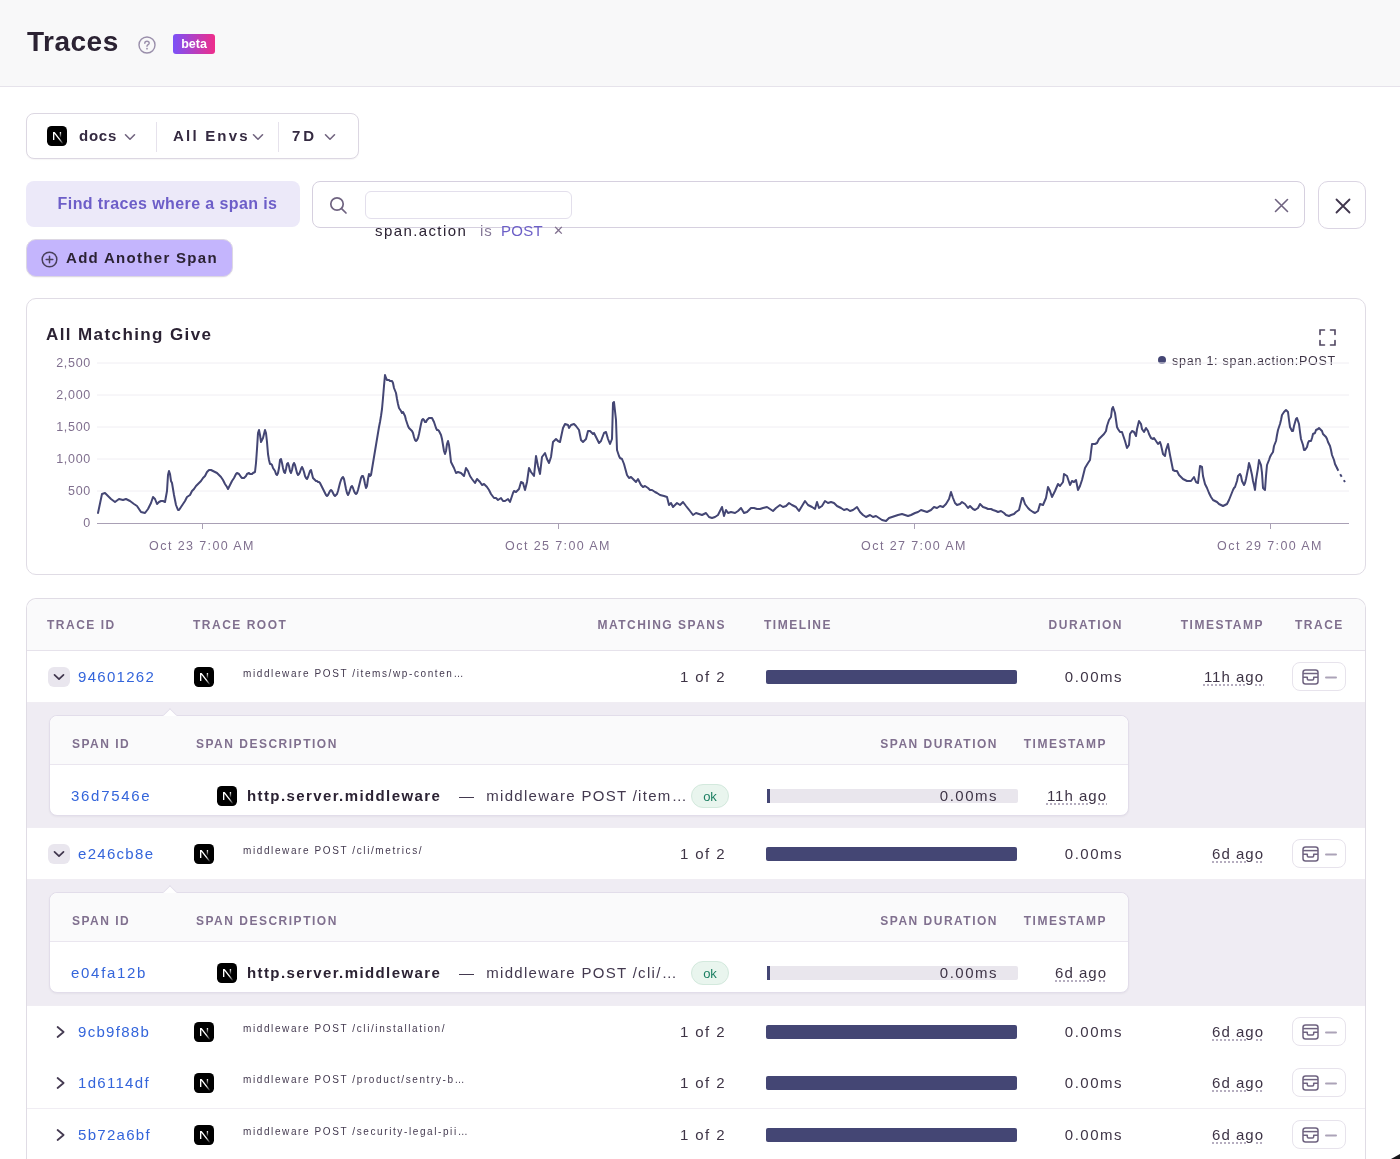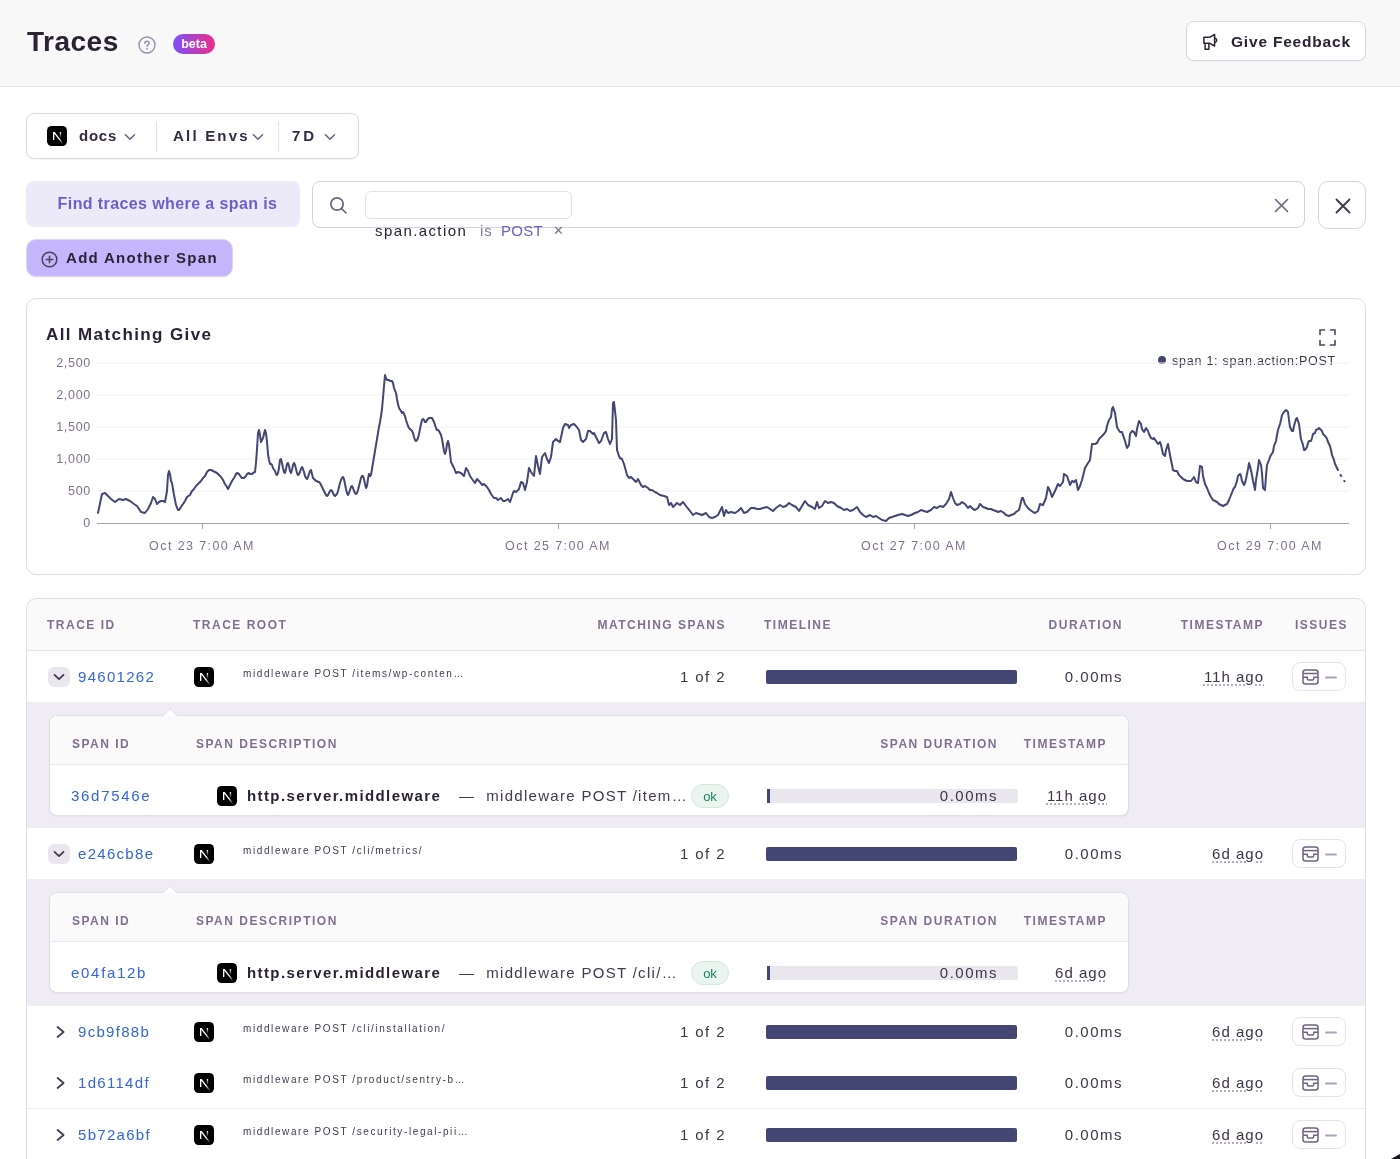--- a/index.html
+++ b/index.html
@@ -3,21 +3,21 @@
 <meta charset="utf-8">
 <style>
 * { margin:0; padding:0; box-sizing:border-box; }
 html,body { width:1400px; height:1159px; background:#fff; font-family:"Liberation Sans", sans-serif; }
 .page { position:relative; width:1400px; height:1159px; overflow:hidden; background:#fff; }
 
 
 .hdr { position:absolute; left:0; top:0; width:1400px; height:87px; background:#f8f8f9; border-bottom:1px solid #e6e3eb; }
 .hdr h1 { position:absolute; left:27px; top:26px; font-size:28px; font-weight:700; color:#2b2233; letter-spacing:0.5px; }
 .qicon { position:absolute; left:138px; top:36px; width:18px; height:18px; }
-.beta { position:absolute; left:173px; top:34px; width:42px; height:20px; border-radius:10px; background:linear-gradient(90deg,#7b51f8,#ef2d8a); color:#fff; font-size:12.5px; font-weight:700; text-align:center; line-height:20px; }
+.beta { position:absolute; left:173px; top:34px; width:42px; height:20px; border-radius:3px; background:linear-gradient(90deg,#7b51f8,#ef2d8a); color:#fff; font-size:12.5px; font-weight:700; text-align:center; line-height:20px; }
 .fb-btn { position:absolute; left:1186px; top:21px; width:180px; height:40px; background:#fff; border:1px solid #d9d4e1; border-radius:8px; box-shadow:0 1px 1px rgba(40,30,60,0.04); }
 .fb-btn svg { position:absolute; left:15px; top:11px; }
 .fb-btn span { position:absolute; left:44px; top:11px; font-size:15.5px; font-weight:700; color:#2b2233; letter-spacing:0.8px; }
 
 
 .fbar { position:absolute; left:26px; top:113px; width:333px; height:46px; background:#fff; border:1px solid #dcd7e2; border-radius:8px; box-shadow:0 1px 1px rgba(40,30,60,0.04); }
 .fbar .nlogo { position:absolute; left:20px; top:12px; }
 .fbar .t { position:absolute; top:13px; font-size:15px; font-weight:700; color:#352a41; }
 .fbar .chev { position:absolute; top:19px; }
 .fbar .div { position:absolute; top:8px; width:1px; height:30px; background:#e6e2ec; }
@@ -80,28 +80,20 @@
 <div class="page">
 
   <div class="hdr">
     <h1>Traces</h1>
     <svg class="qicon" viewBox="0 0 18 18" fill="none">
         <circle cx="9" cy="9" r="8" stroke="#9a8fab" stroke-width="1.4"></circle>
         <path d="M6.8 7.2c0-1.2 1-2 2.2-2s2.2 0.8 2.2 2c0 1.4-2.2 1.5-2.2 3" stroke="#9a8fab" stroke-width="1.4" fill="none" stroke-linecap="round"></path>
         <circle cx="9" cy="12.7" r="0.9" fill="#9a8fab"></circle>
       </svg>
     <div class="beta">beta</div>
-    <div class="fb-btn">
-      <svg width="19" height="18" viewBox="0 0 19 18" fill="none">
-          <path d="M1.9 4.2 H8.0 L12.6 1.5 V13.0 L8.0 10.3 H1.9 Z" stroke="#2b2233" stroke-width="1.5" stroke-linejoin="round" fill="none"></path>
-          <path d="M3.1 10.5 V16.2 H6.9 V10.6" stroke="#2b2233" stroke-width="1.5" stroke-linejoin="round" fill="none"></path>
-          <path d="M13.2 5.2 C15.2 5.8 15.2 8.8 13.2 9.4" stroke="#2b2233" stroke-width="1.5" stroke-linecap="round" fill="none"></path>
-        </svg>
-      <span>Give Feedback</span>
-    </div>
   </div>
 
   <div class="fbar">
     <svg class="nlogo" width="20" height="20" viewBox="0 0 180 180">
         <defs>
           <linearGradient id="ng1" x1="109" y1="116" x2="144" y2="160" gradientUnits="userSpaceOnUse">
             <stop stop-color="#fff"></stop>
             <stop offset="1" stop-color="#fff" stop-opacity="0"></stop>
           </linearGradient>
           <linearGradient id="ng2" x1="121" y1="54" x2="120" y2="106" gradientUnits="userSpaceOnUse">
@@ -203,21 +195,21 @@
   </div>
 
   <div class="tbl">
     <div class="thead">
       <span class="th" style="left:20px;">TRACE ID</span>
       <span class="th" style="left:166px;">TRACE ROOT</span>
       <span class="th" style="right:641px;">MATCHING SPANS</span>
       <span class="th" style="left:737px;">TIMELINE</span>
       <span class="th" style="right:244px;">DURATION</span>
       <span class="th" style="right:103px;">TIMESTAMP</span>
-      <span class="th" style="left:1268px;">ISSUES</span>
+      <span class="th" style="left:1268px;">TRACE</span>
     </div>
     <div class="row" style="top:52px;">
       <div class="chevbtn">
           <svg width="12" height="8" viewBox="0 0 12 8" fill="none">
             <path d="M1.5 1.8 L6 6.2 L10.5 1.8" stroke="#40364d" stroke-width="1.7" stroke-linecap="round" stroke-linejoin="round"></path>
           </svg>
         </div>
       <span class="tid">94601262</span>
       <svg class="nlogo2" width="20" height="20" viewBox="0 0 180 180">
           <rect width="180" height="180" rx="42" fill="#000"></rect>

